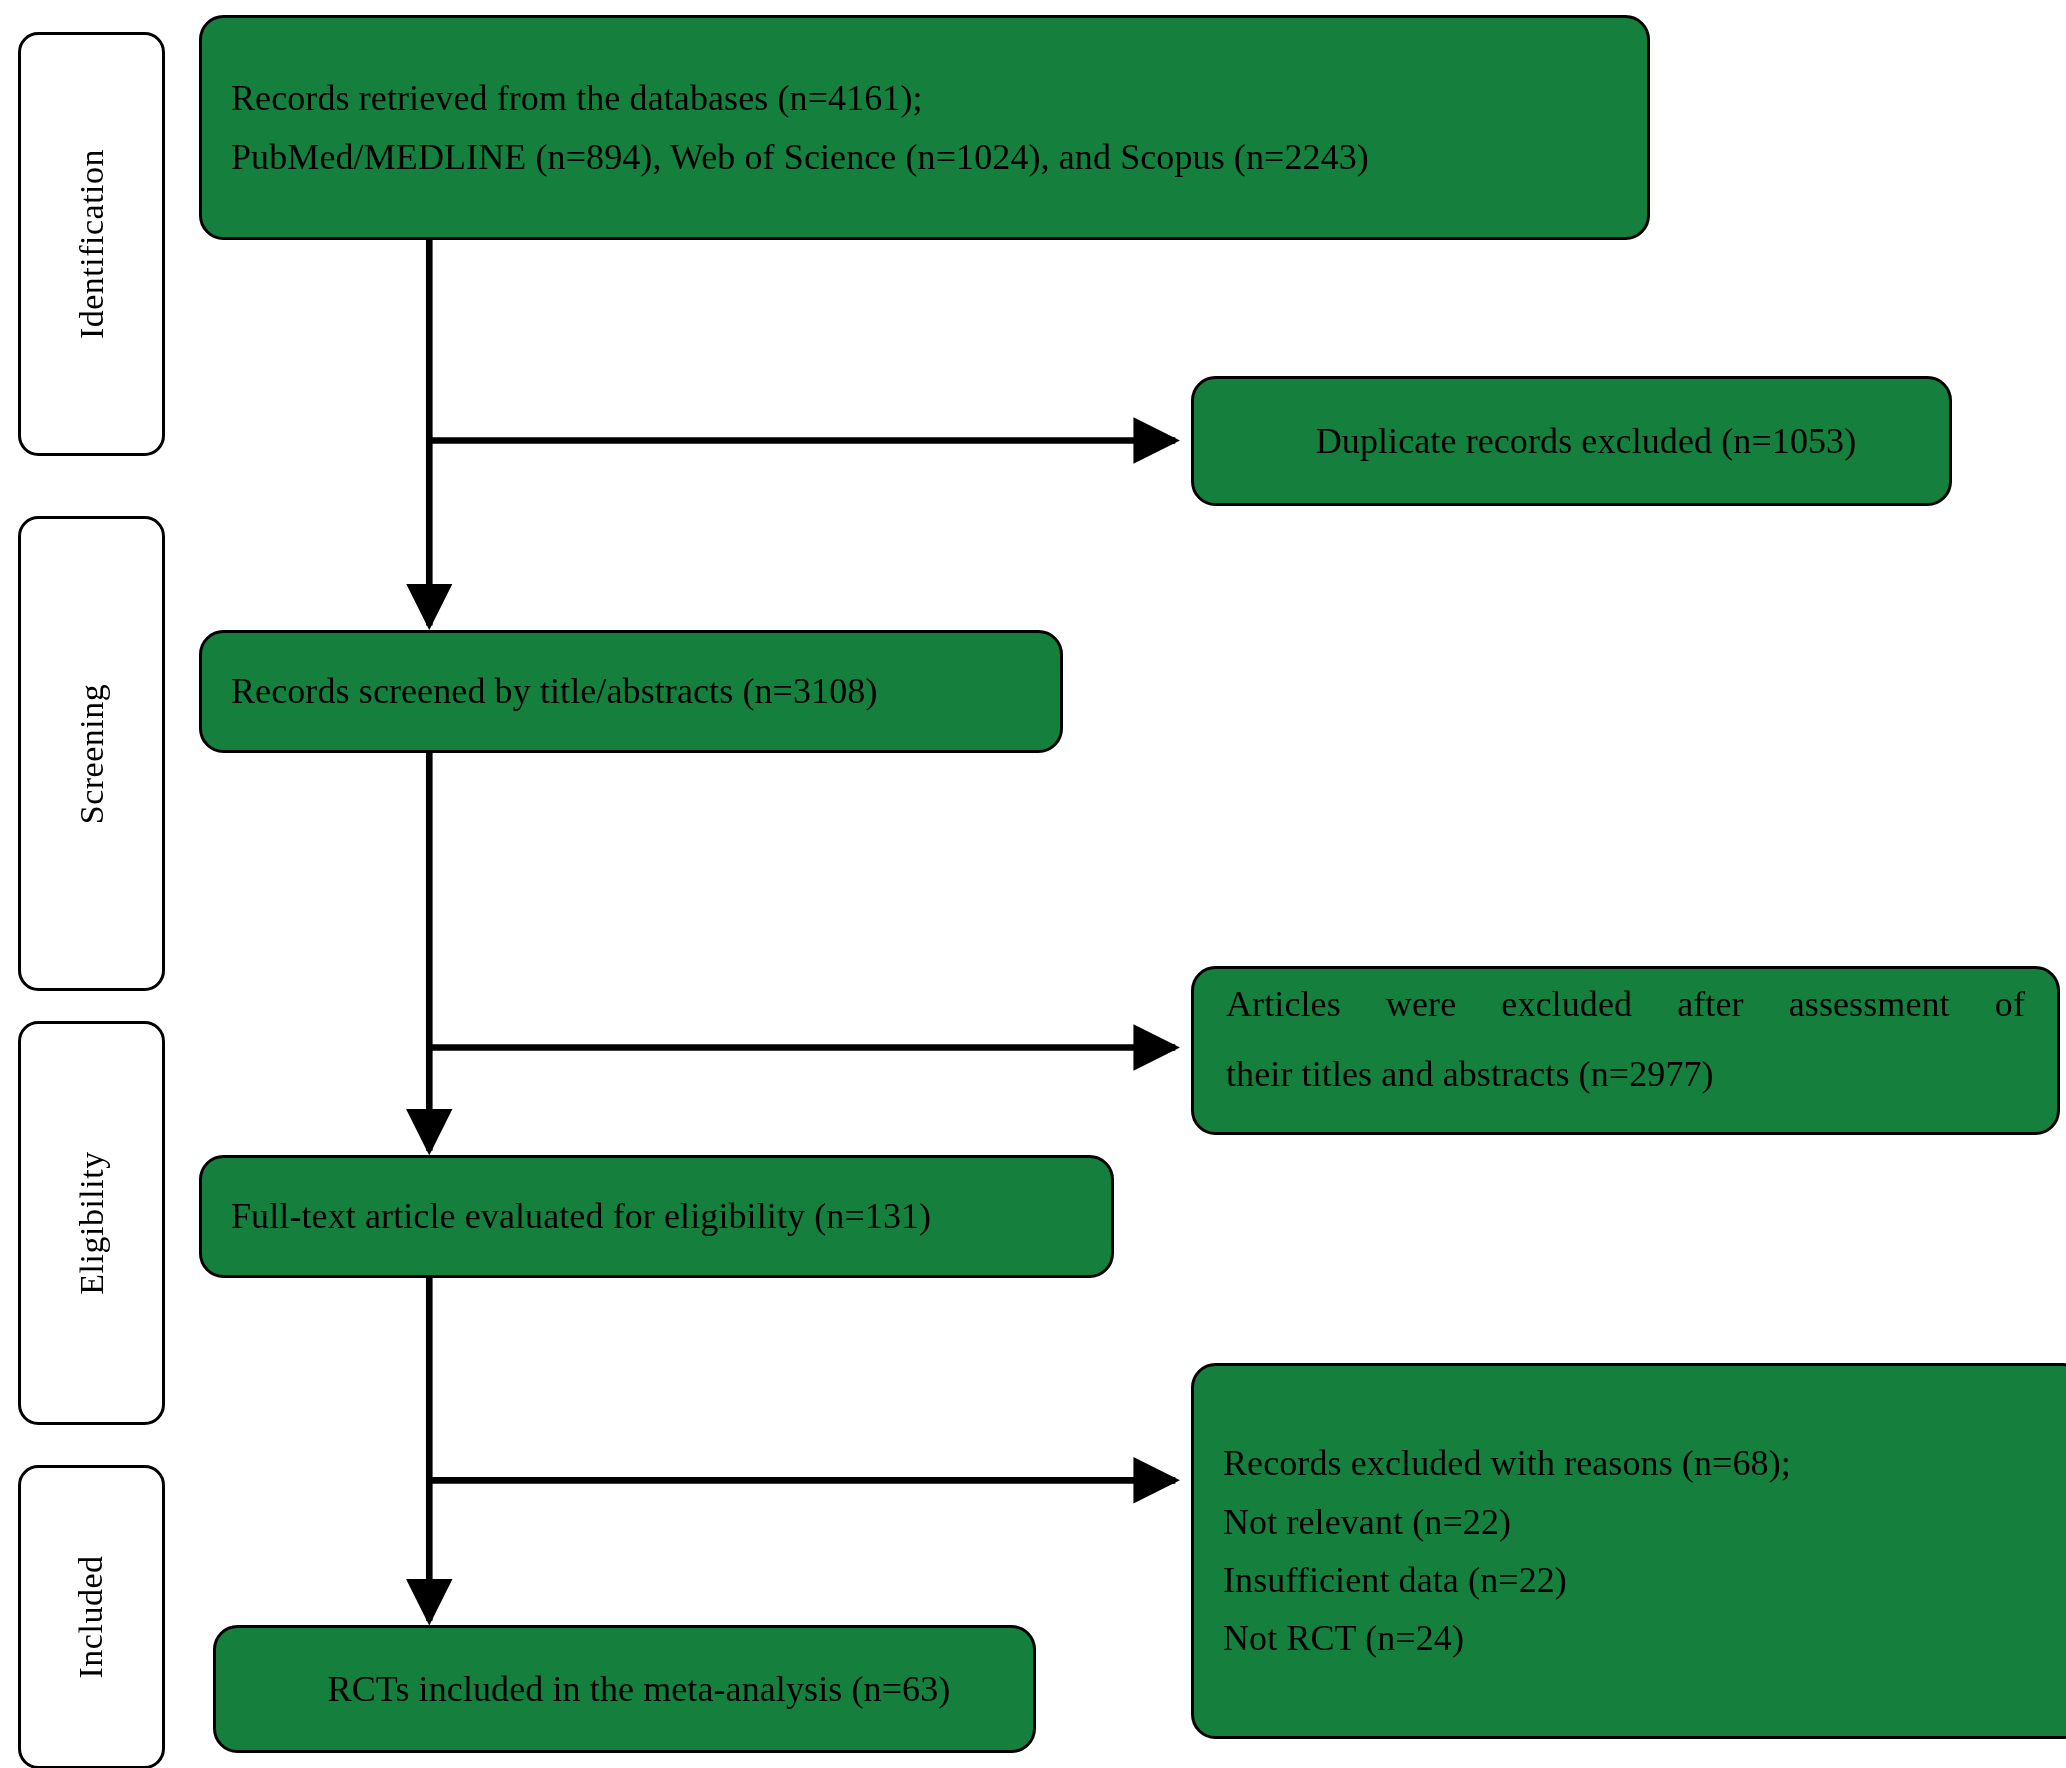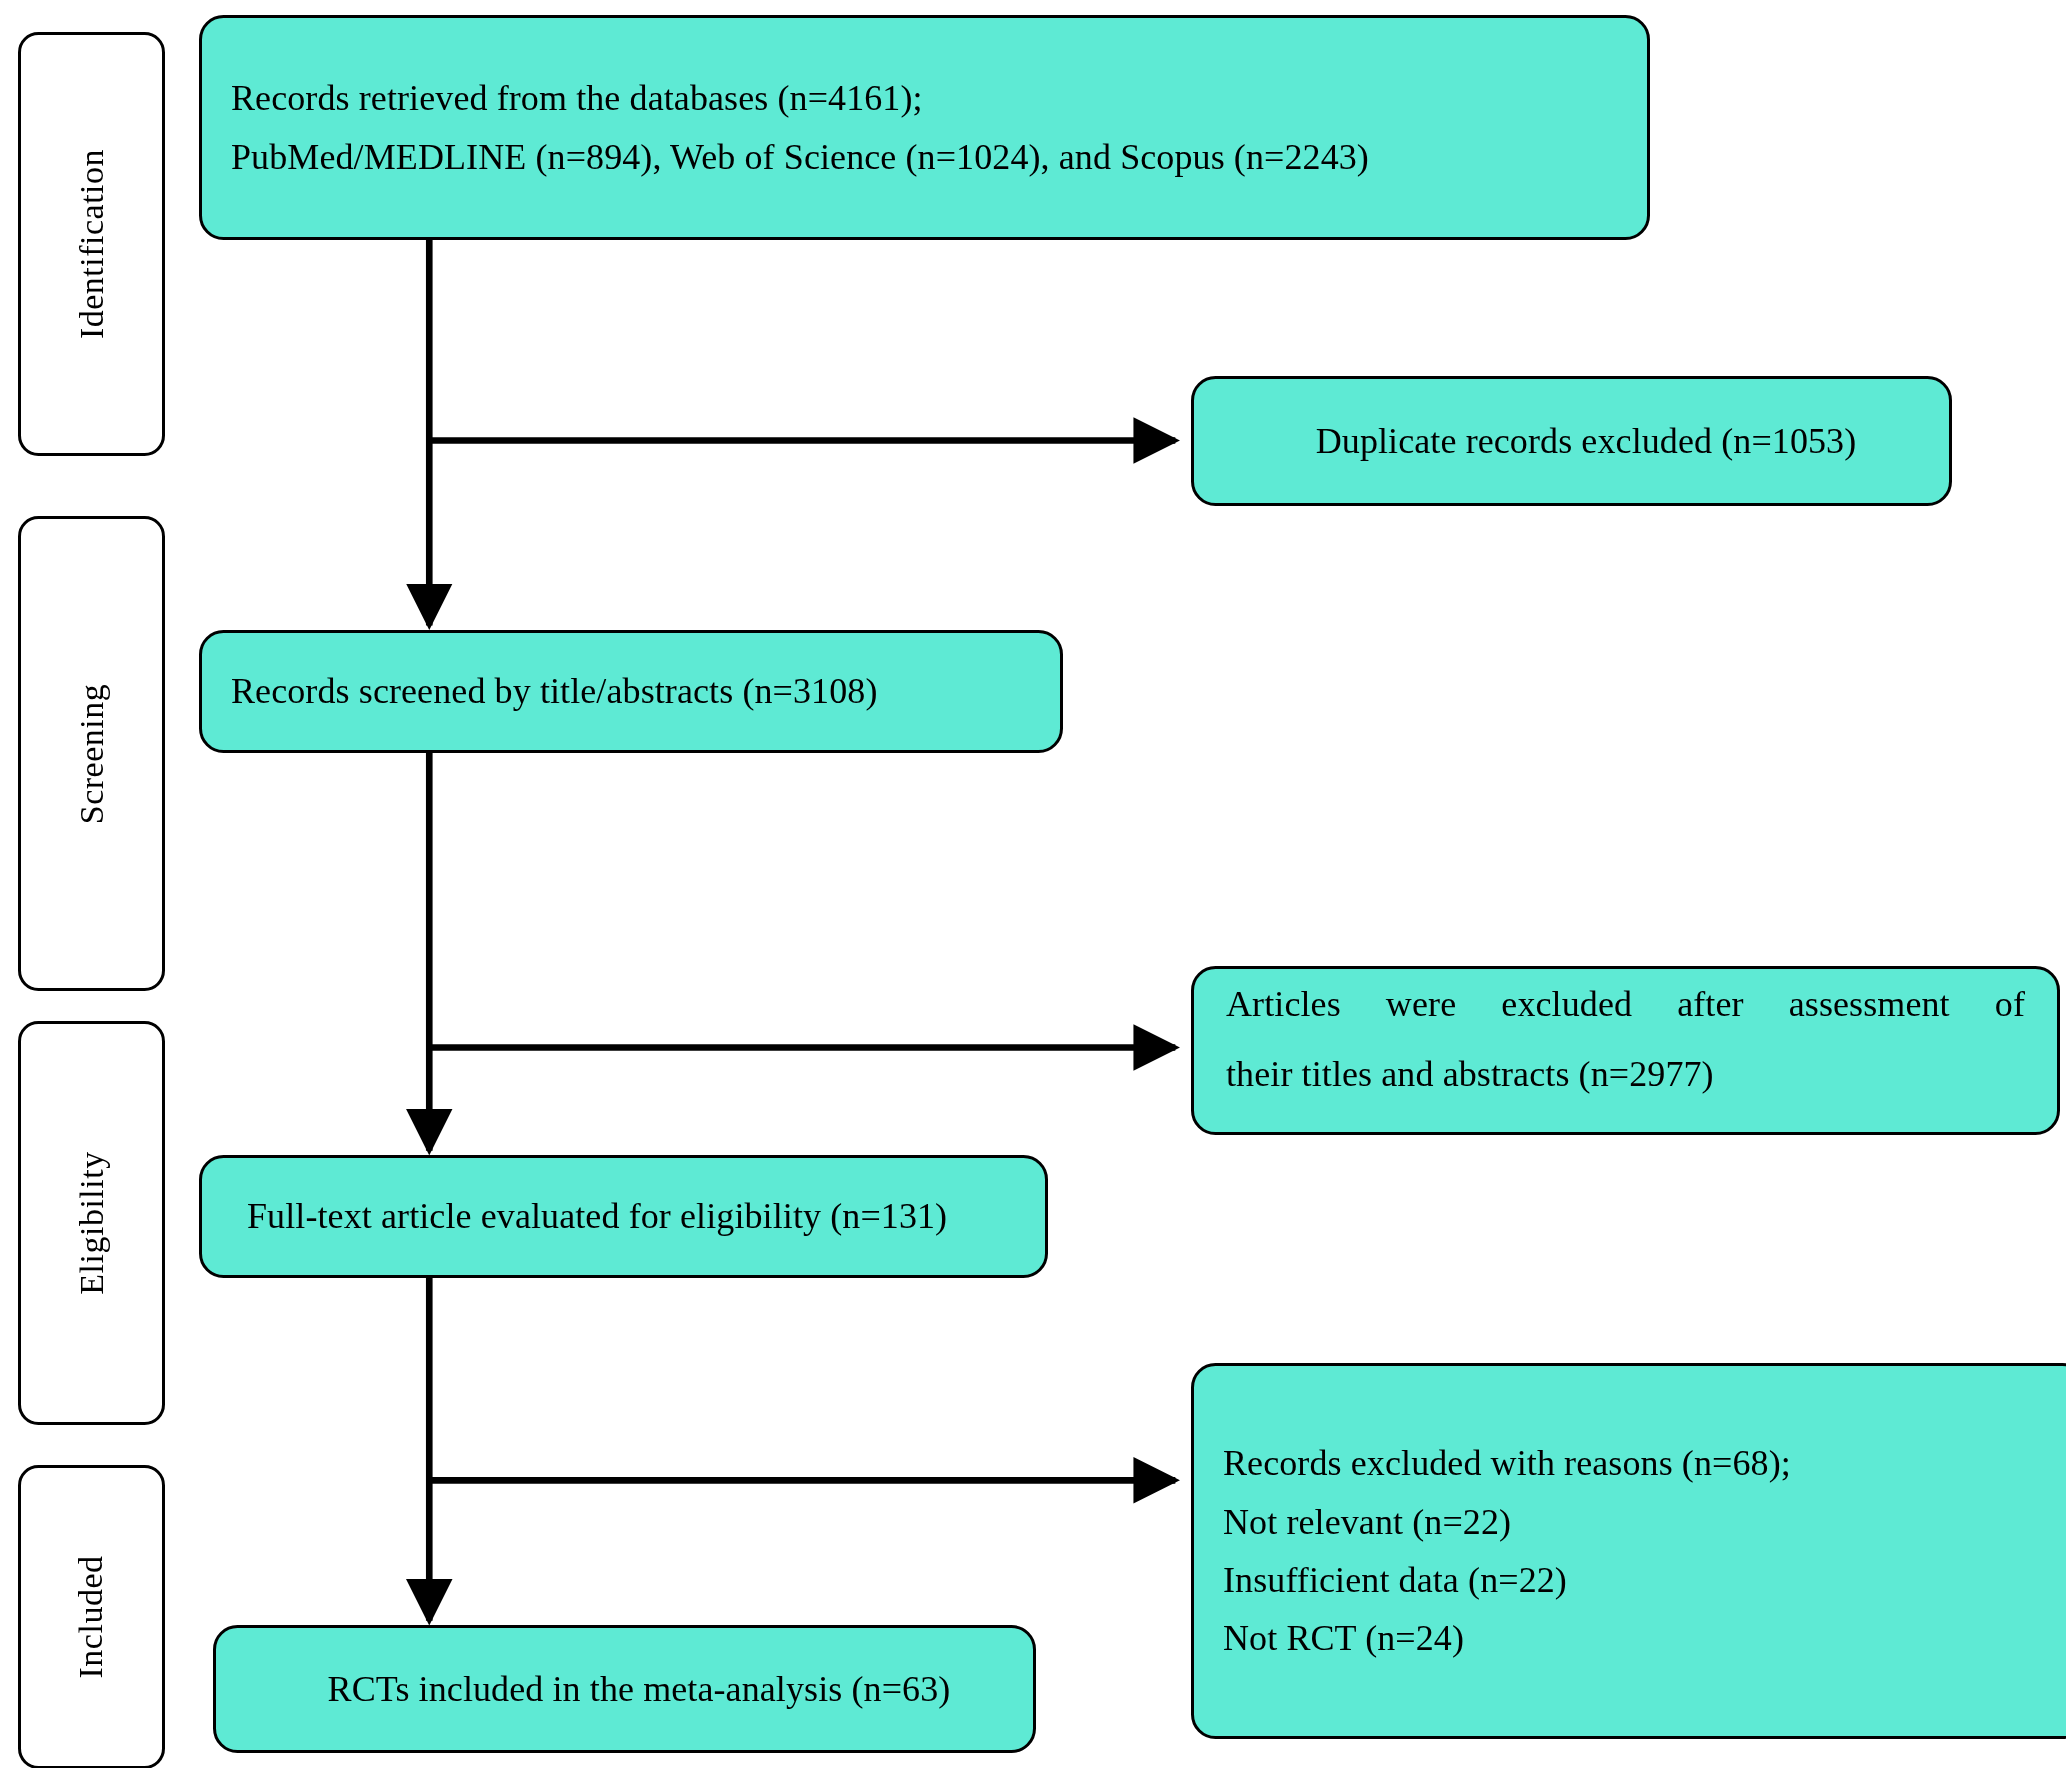--- a/index.html
+++ b/index.html
@@ -25,21 +25,21 @@
     left: 0;
     top: 0;
     width: 2066px;
     height: 1768px;
     pointer-events: none;
   }
   
   .node {
     position: absolute;
     box-sizing: border-box;
-    background: #5eead4;
+    background: #15803d;
     border: 3.6px solid #000000;
     border-radius: 24.5px;
     display: flex;
     flex-direction: column;
     justify-content: center;
   }
   .node .line {
     display: block;
     font-size: 36px;
     line-height: 1.62;
@@ -145,21 +145,21 @@
 
   <div class="node pad-left" style="left:199px; top:630px; width:864px; height:123px;">
     <span class="line">Records screened by title/abstracts (n=3108)</span>
   </div>
 
   <div class="node justified" style="left:1191px; top:966px; width:869px; height:169px;">
     <span class="line">Articles were excluded after assessment of</span>
     <span class="line last">their titles and abstracts (n=2977)</span>
   </div>
 
-  <div class="node pad-left" style="left:199px; top:1155px; width:849px; height:123px;padding-left:16px;">
+  <div class="node pad-left" style="left:199px; top:1155px; width:915px; height:123px;">
     <span class="line">Full-text article evaluated for eligibility (n=131)</span>
   </div>
 
   <div class="node pad-left" style="left:1191px; top:1363px; width:896px; height:376px;">
     <span class="line">Records excluded with reasons (n=68);</span>
     <span class="line">Not relevant (n=22)</span>
     <span class="line">Insufficient data (n=22)</span>
     <span class="line">Not RCT (n=24)</span>
   </div>
 

